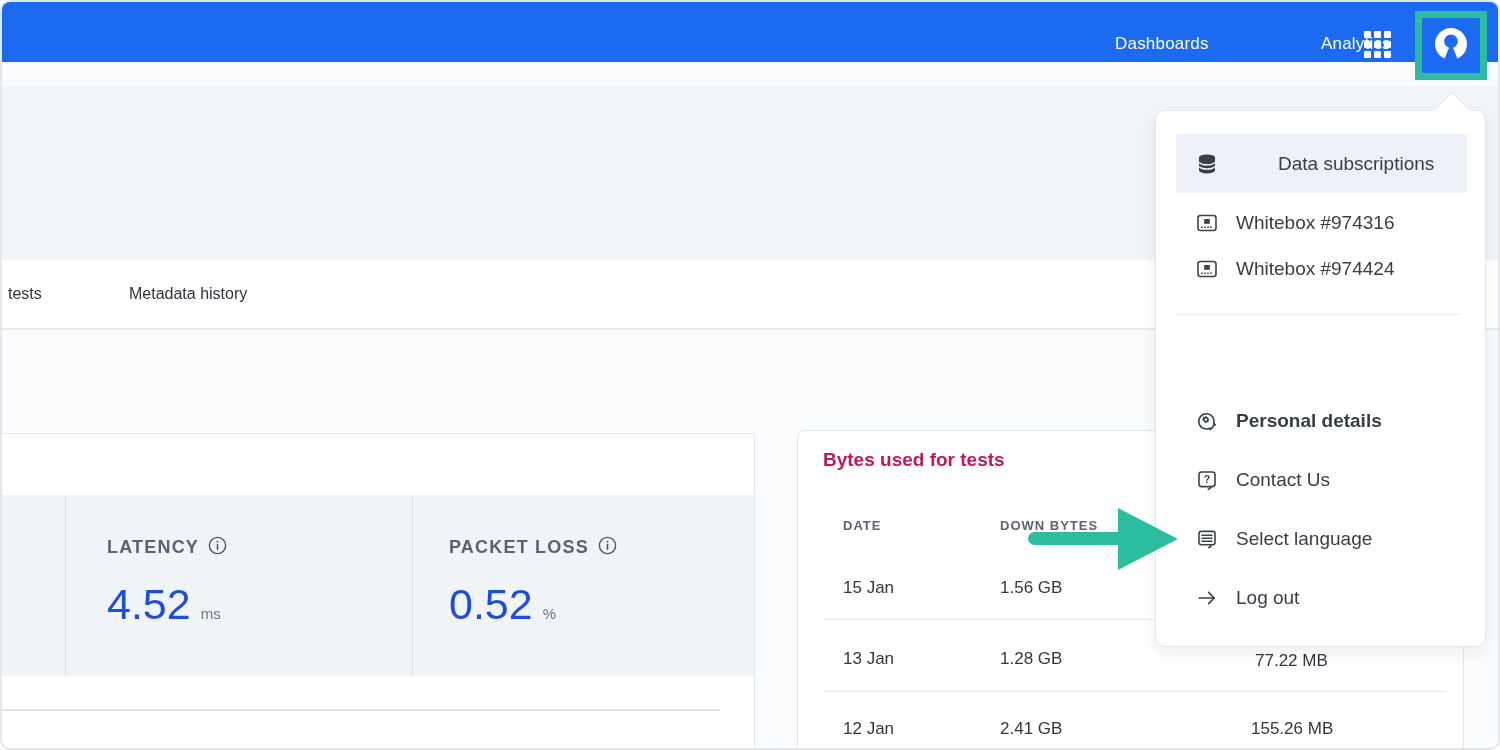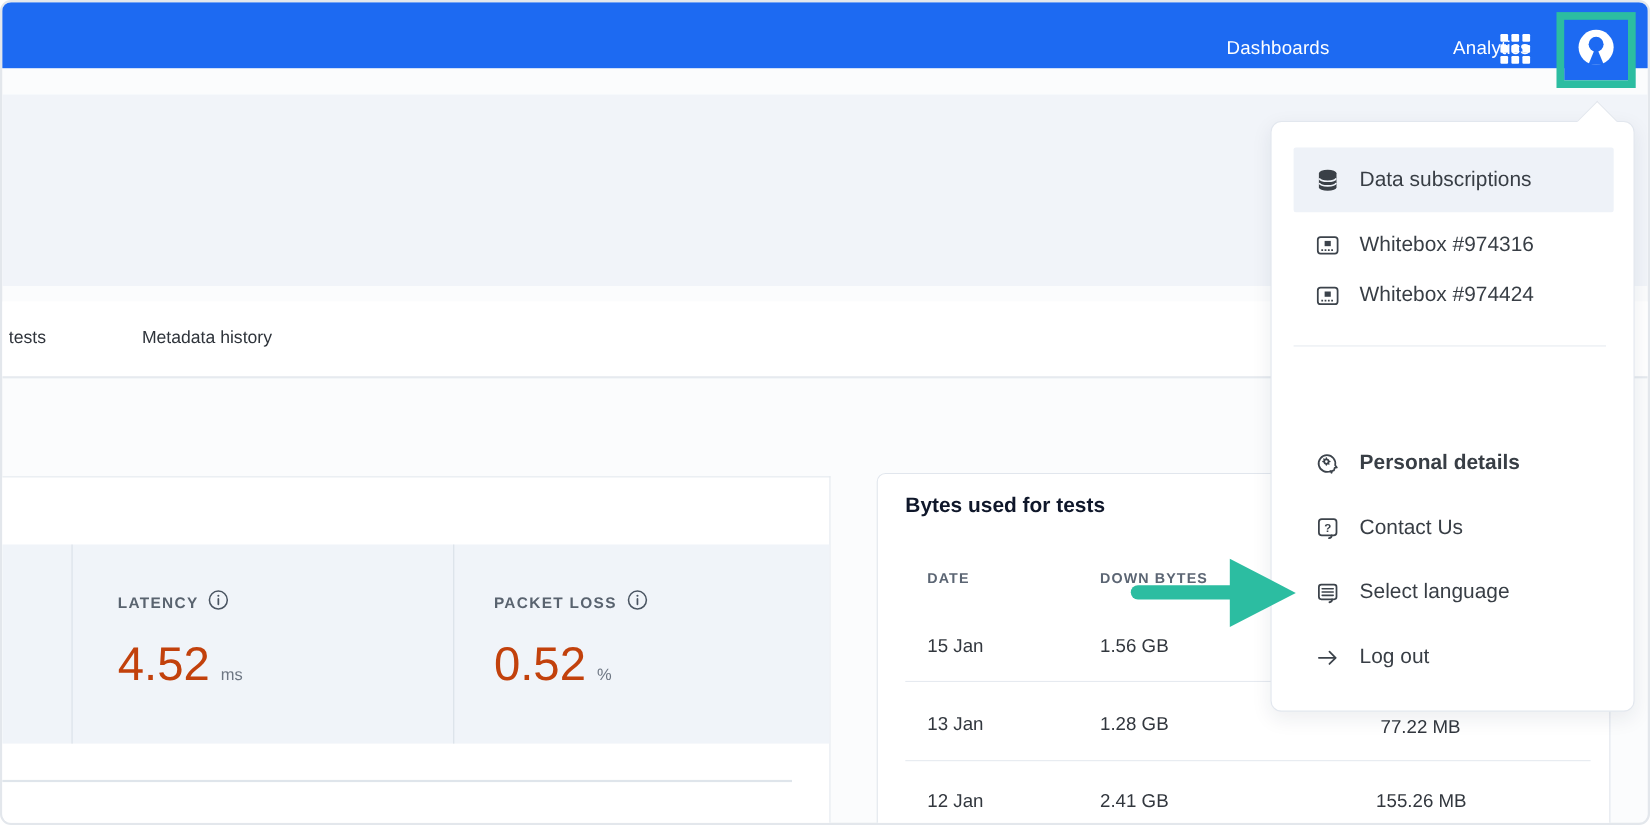--- a/index.html
+++ b/index.html
@@ -17,44 +17,44 @@
                display:grid; grid-template-columns:repeat(3,7px); grid-template-rows:repeat(3,7px); gap:3px; }
   .grid-icon span { background:#fff; border-radius:1px; }
   .avatar-btn { position:absolute; left:1420px; top:16px; width:58px; height:55px; background:#1d6af2;
                 display:flex; align-items:center; justify-content:center; }
   
   .hl-box { position:absolute; left:1413px; top:9px; width:72px; height:69px;
             border:7px solid #2cbda1; z-index:60; pointer-events:none; }
 
   
   .gray-band { position:absolute; left:0; top:84px; width:100%; height:174px; background:#f1f4f9; }
-  .tabbar { position:absolute; left:0; top:272px; width:100%; height:70px; background:#fff;
+  .tabbar { position:absolute; left:0; top:258px; width:100%; height:70px; background:#fff;
             border-bottom:2px solid #e6eaef; }
   .tab { position:absolute; top:0; height:68px; display:flex; align-items:center;
          font-size:16px; color:#2f343b; cursor:pointer; }
   .tab-tests { left:6px; }
   .tab-metadata { left:127px; }
 
   
   .left-card { position:absolute; left:0; top:431px; width:753px; height:340px; background:#fff;
                border-top:1px solid #e3e8ee; border-right:1px solid #e3e8ee; }
   .tiles { position:absolute; left:0; top:61px; width:752px; height:181px; background:#f0f4f9; }
   .tile-divider { position:absolute; top:0; width:1px; height:181px; background:#d9e0e8; }
   .metric { position:absolute; top:0; height:181px; }
   .metric-head { position:absolute; display:flex; align-items:center; gap:8px; }
-  .metric-label { font-size:14px; font-weight:700; letter-spacing:1.2px; color:#59636f; }
+  .metric-label { font-size:18px; font-weight:700; letter-spacing:1.2px; color:#59636f; }
   .metric-value-row { position:absolute; display:flex; align-items:baseline; gap:10px; }
-  .metric-value { font-size:43px; color:#c2410c; }
+  .metric-value { font-size:43px; color:#1d4ed8; }
   .metric-unit { font-size:15px; color:#6d7683; }
   .under-line { position:absolute; left:0; top:707px; width:718px; height:2px; background:#dfe5eb; }
 
   
   .bytes-card { position:absolute; left:795px; top:428px; width:667px; height:360px;
                 background:#fff; border:1px solid #e1e6ed; border-radius:8px; }
-  .bytes-title { position:absolute; left:25px; top:18px; font-size:19px; font-weight:700; color:#0f172a; }
+  .bytes-title { position:absolute; left:25px; top:18px; font-size:19px; font-weight:700; color:#be185d; }
   .col-header { position:absolute; font-size:13px; font-weight:700; letter-spacing:1px; color:#5b6573; }
   .cell { position:absolute; font-size:17px; color:#32373e; }
   .row-divider { position:absolute; left:25px; width:623px; height:1px; background:#e6eaf0; }
 
   
   .dropdown { position:absolute; left:1153px; top:108px; width:331px; height:537px; background:#fff;
               border:1px solid #e2e7ee; border-radius:10px; z-index:30;
               box-shadow:0 6px 18px rgba(25,39,60,.08); }
   .caret { position:absolute; left:1437px; top:95px; width:26px; height:26px; background:#fff;
            border-top:1px solid #e2e7ee; border-left:1px solid #e2e7ee;
@@ -169,21 +169,21 @@
     <div class="row-divider" style="top:260px;"></div>
 
     <div class="cell" style="left:45px; top:288px;">12 Jan</div>
     <div class="cell" style="left:202px; top:288px;">2.41 GB</div>
     <div class="cell" style="left:453px; top:288px;">155.26 MB</div>
   </div>
 
   <div class="caret"></div>
   <div class="dropdown">
 
-    <div class="menu-item hl" style="top:23px;">
+    <div class="menu-item hl" style="top:23px;gap:42px;">
       <span class="menu-icon">
         <svg width="24" height="24" viewBox="0 0 24 24">
           <g fill="#3a4047">
             <path d="M4 5.6 v12.6 a8 3.3 0 0 0 16 0 V5.6 Z"></path>
             <ellipse cx="12" cy="5.6" rx="8" ry="3.2"></ellipse>
           </g>
           <path d="M4.3 10.2 a7.8 3.1 0 0 0 15.4 0" fill="none" stroke="#eef2f8" stroke-width="1.5"></path>
           <path d="M4.3 14.4 a7.8 3.1 0 0 0 15.4 0" fill="none" stroke="#eef2f8" stroke-width="1.5"></path>
         </svg>
       </span>

